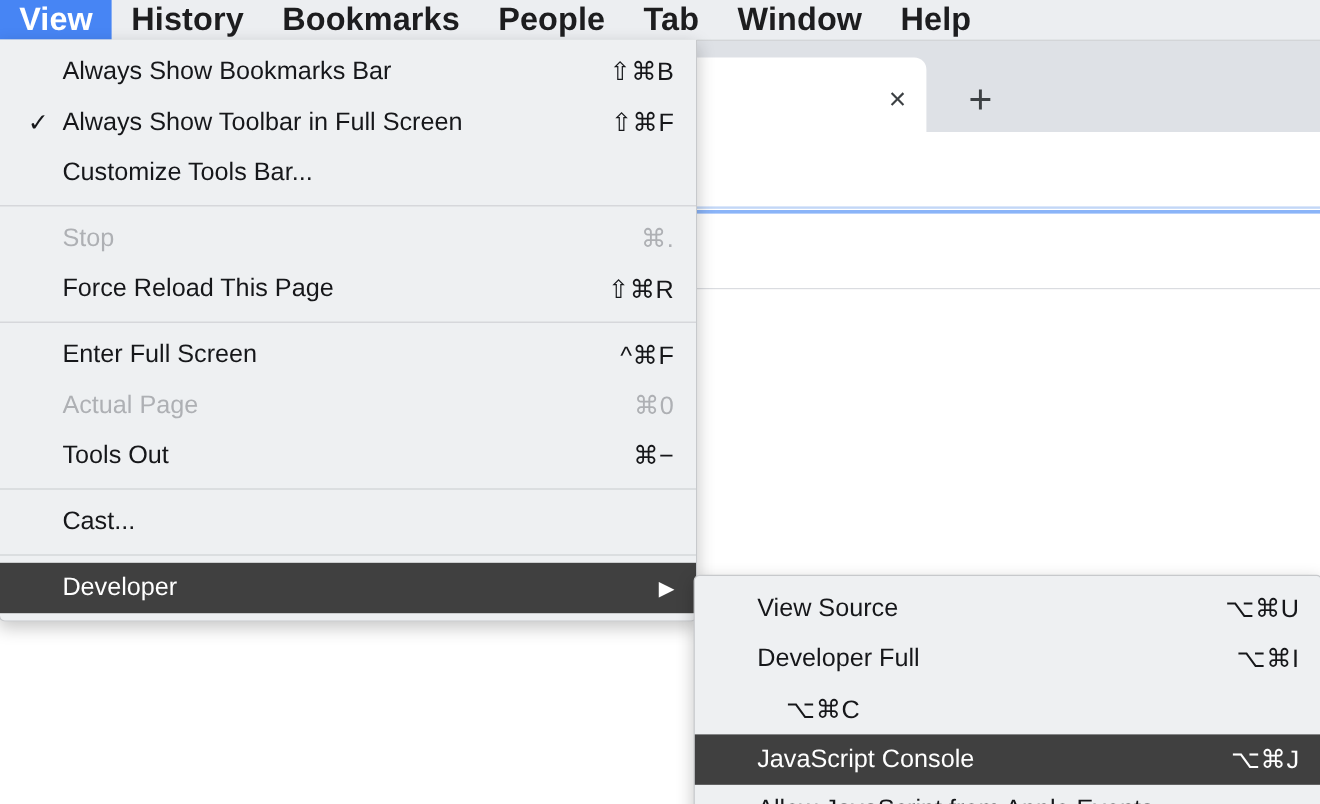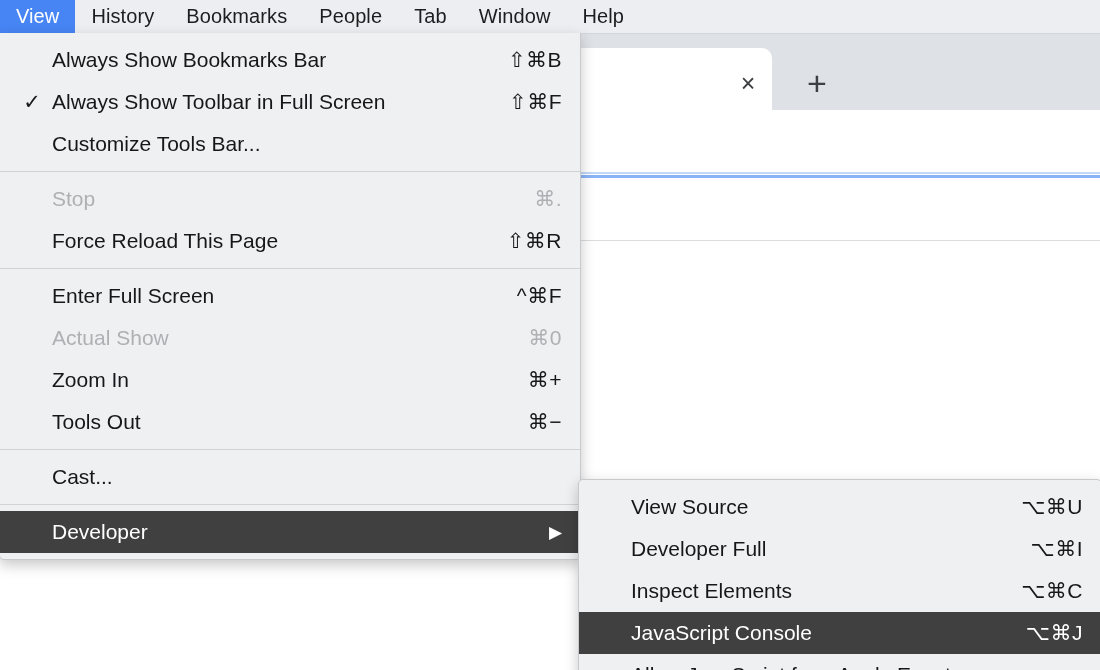--- a/index.html
+++ b/index.html
@@ -130,24 +130,25 @@
     background: #eceef1;
     border-bottom: 1px solid #d4d6d9;
     display: flex;
     align-items: stretch;
     z-index: 30;
   }
   .menubar-item {
     display: flex;
     align-items: center;
     padding: 0 16px;
-    font-size: 20px;
+    font-size: 27px;
     color: #1d1d1f;
     letter-spacing: 0.1px;
     white-space: nowrap;
+    font-weight: bold;
   }
   .menubar-item.active {
     background: #4785f4;
     color: #ffffff;
   }
 
   
   .menu-panel {
     position: absolute;
     background: #eef0f2;
@@ -302,27 +303,22 @@
         <span class="shortcut">⇧⌘R</span>
       </div>
       <div class="menu-separator"></div>
       <div class="menu-row">
         <span class="check"></span>
         <span class="label">Enter Full Screen</span>
         <span class="shortcut">^⌘F</span>
       </div>
       <div class="menu-row disabled">
         <span class="check"></span>
-        <span class="label">Actual Show</span>
+        <span class="label">Actual Page</span>
         <span class="shortcut">⌘0</span>
-      </div>
-      <div class="menu-row">
-        <span class="check"></span>
-        <span class="label">Zoom In</span>
-        <span class="shortcut">⌘+</span>
       </div>
       <div class="menu-row">
         <span class="check"></span>
         <span class="label">Tools Out</span>
         <span class="shortcut">⌘−</span>
       </div>
       <div class="menu-separator"></div>
       <div class="menu-row">
         <span class="check"></span>
         <span class="label">Cast...</span>
@@ -343,21 +339,20 @@
         <span class="label">View Source</span>
         <span class="shortcut">⌥⌘U</span>
       </div>
       <div class="menu-row">
         <span class="check"></span>
         <span class="label">Developer Full</span>
         <span class="shortcut">⌥⌘I</span>
       </div>
       <div class="menu-row">
         <span class="check"></span>
-        <span class="label">Inspect Elements</span>
         <span class="shortcut">⌥⌘C</span>
       </div>
       <div class="menu-row highlighted">
         <span class="check"></span>
         <span class="label">JavaScript Console</span>
         <span class="shortcut">⌥⌘J</span>
       </div>
       <div class="menu-row">
         <span class="check"></span>
         <span class="label">Allow JavaScript from Apple Events</span>

